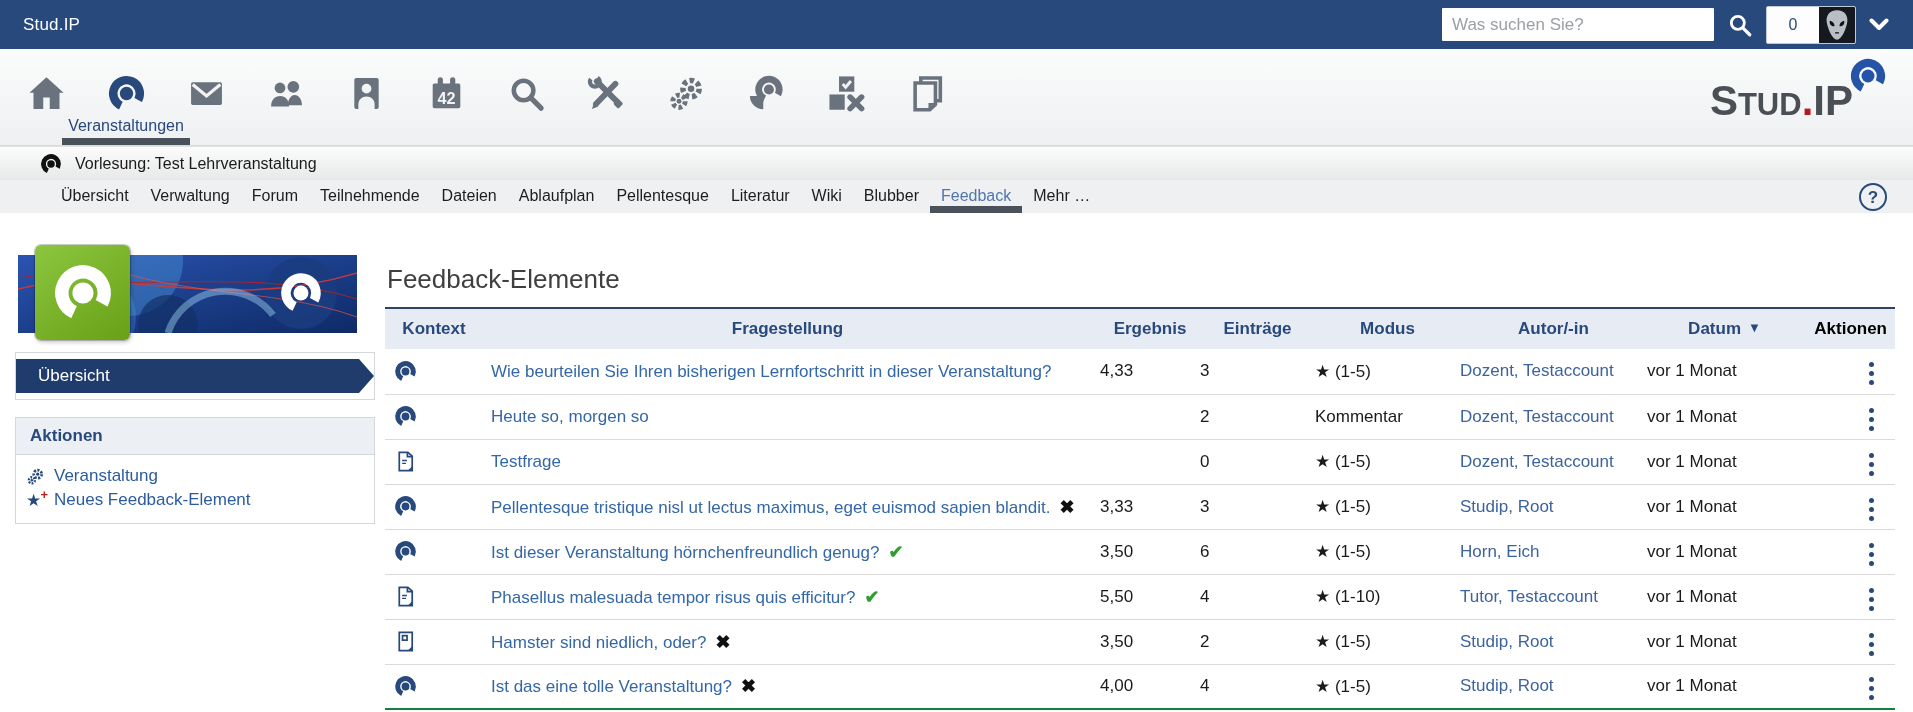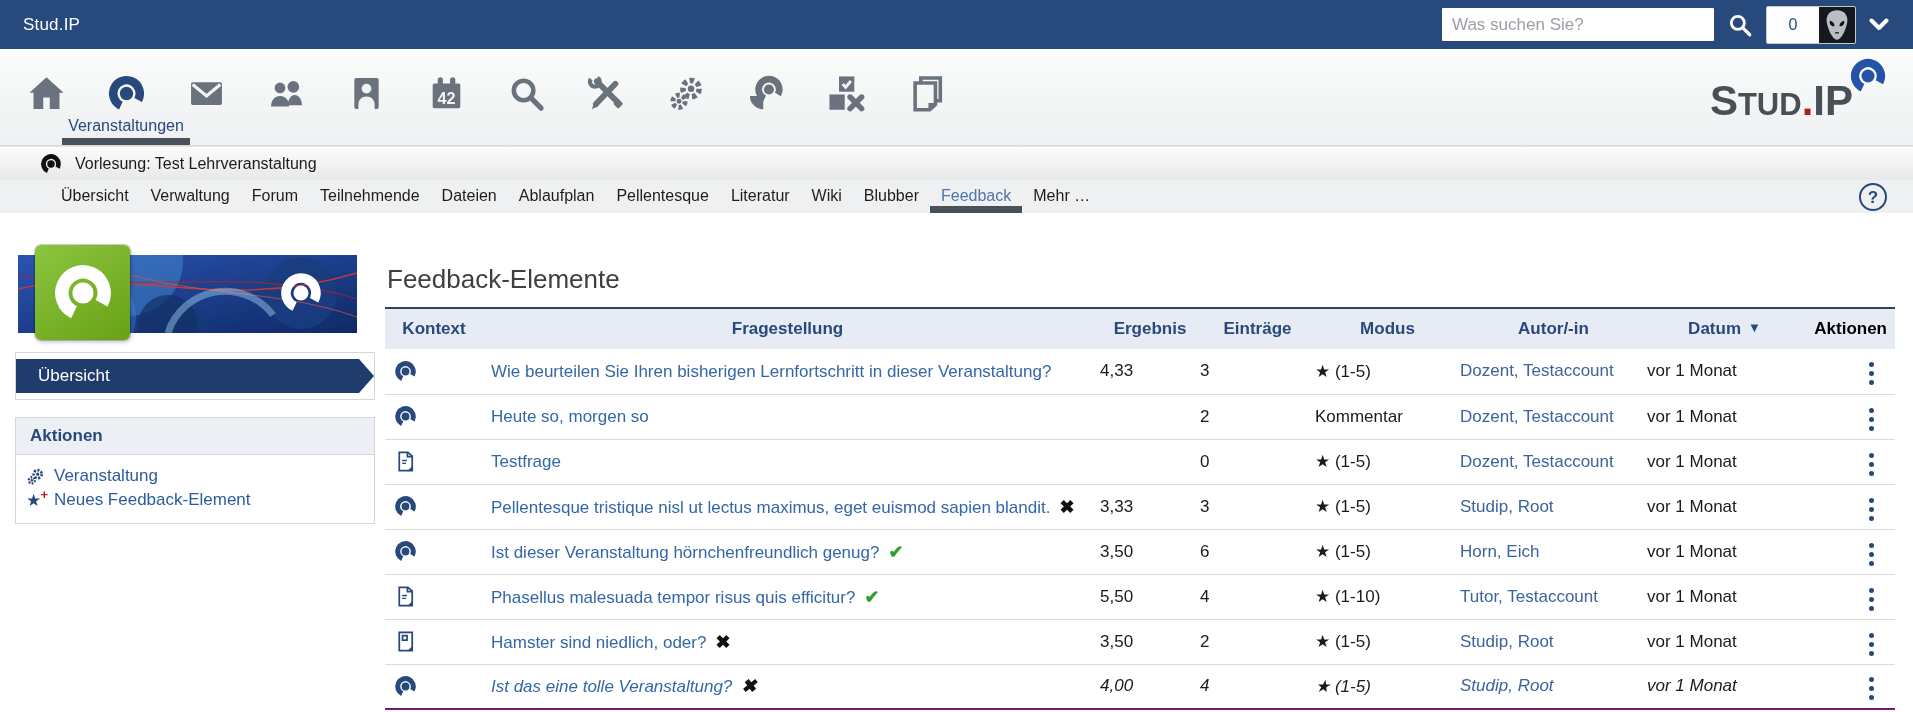--- a/index.html
+++ b/index.html
@@ -82,21 +82,21 @@
                 border-bottom:2px solid #2e4466;margin-top:25px; }
   table { width:100%; border-collapse:collapse; table-layout:fixed; }
   col.c-ctx{width:90px} col.c-erg{width:100px} col.c-ein{width:115px} col.c-mod{width:145px}
   col.c-aut{width:187px} col.c-dat{width:155px} col.c-akt{width:93px}
   thead tr { background:#e7ebf3; }
   th { text-align:center; font-size:17px; color:#28497c; font-weight:bold; padding:10px 0; white-space:nowrap; }
   th.th-ctx { padding-left:8px; }
   th.th-akt { color:#000; text-align:right; padding-right:8px; }
   .sort-arrow { color:#28497c; font-size:13px; margin-left:7px; vertical-align:2px; }
   td { border-bottom:1px solid #dadada; height:45px; font-size:17px; color:#1a1a1a; vertical-align:middle; }
-  tbody tr:last-child td { border-bottom:2px solid #701a75;font-style:italic; }
+  tbody tr:last-child td { border-bottom:2px solid #15803d; }
   .ctx { color:#28497c; padding-left:9px; }
   .ctx svg { display:none; width:23px; height:23px; }
   .ctx[data-kind="seminar"] .ic-seminar { display:block; }
   .ctx[data-kind="file"]    .ic-file    { display:block; }
   .ctx[data-kind="news"]    .ic-news    { display:block; }
   .q-link { color:#3467a8; cursor:pointer; text-decoration:none;margin-left:16px; }
   .status { font-weight:bold; margin-left:9px; font-size:18px; }
   .status[data-status="check"] { color:#2f9e2f; }
   .status[data-status="cross"] { color:#101010; }
   .a-link { color:#3d639c; cursor:pointer; text-decoration:none; }

